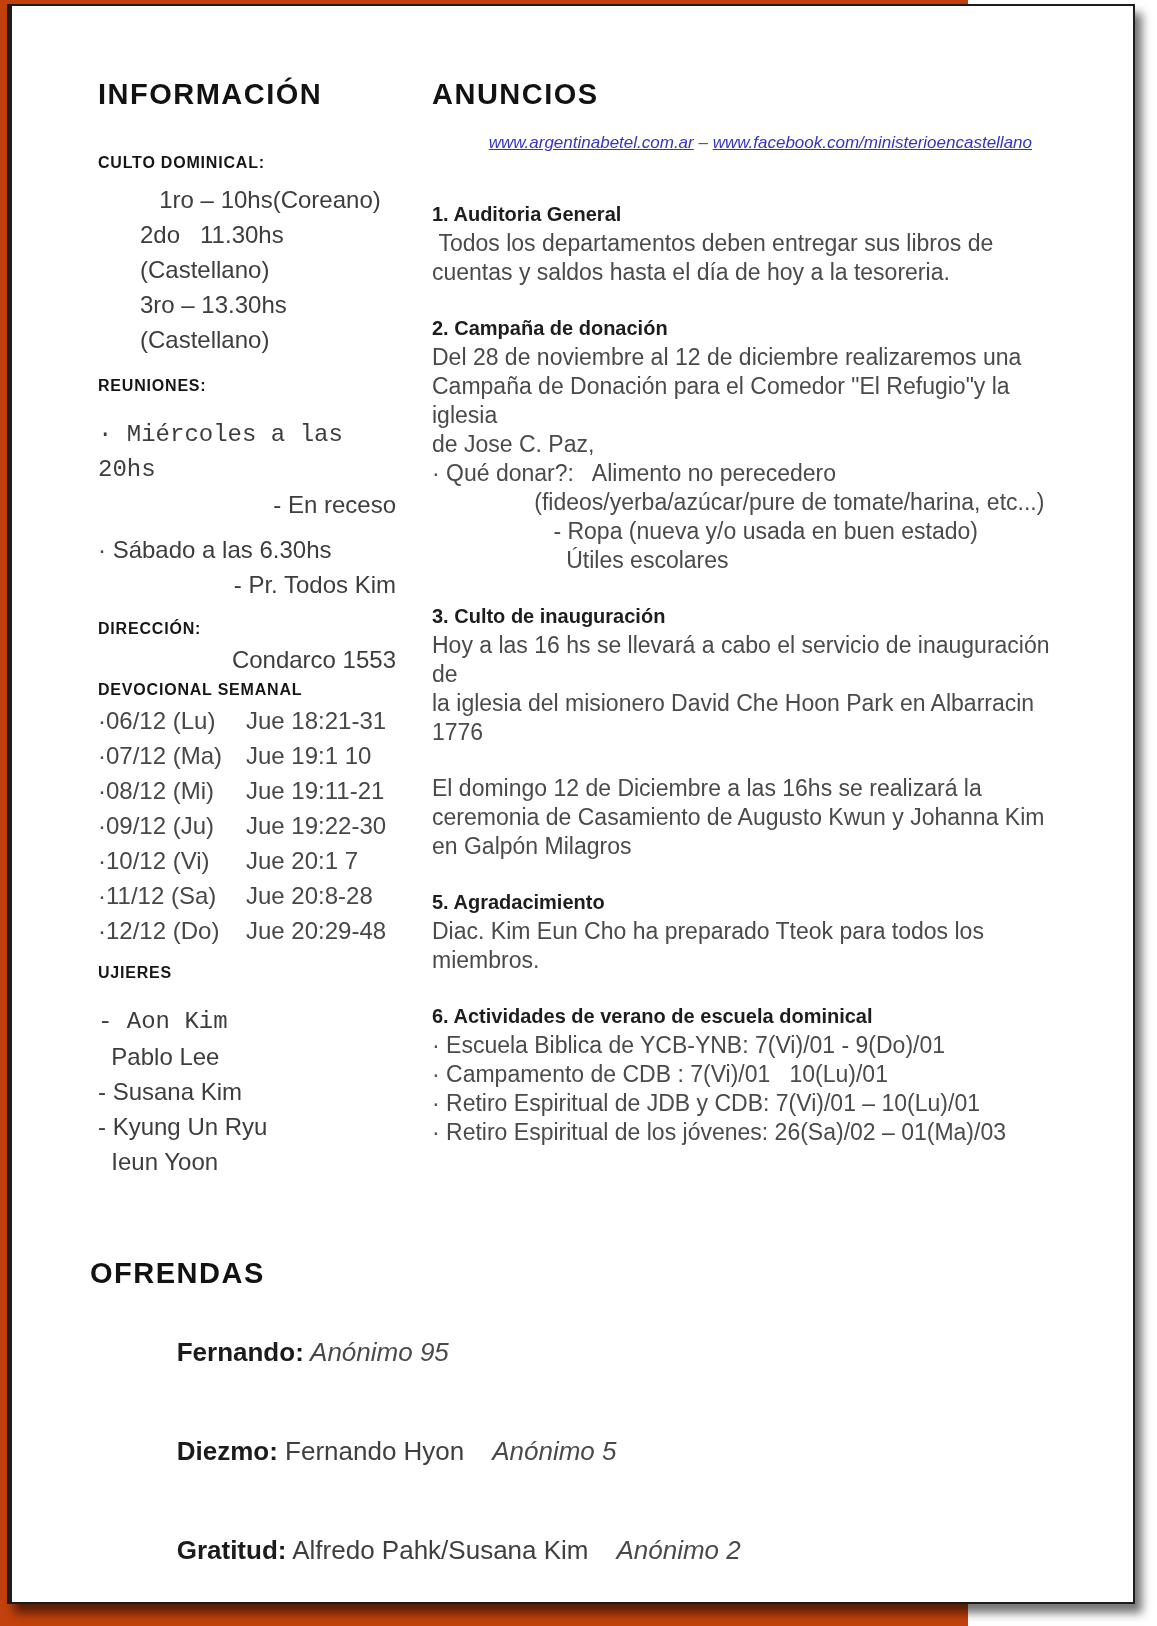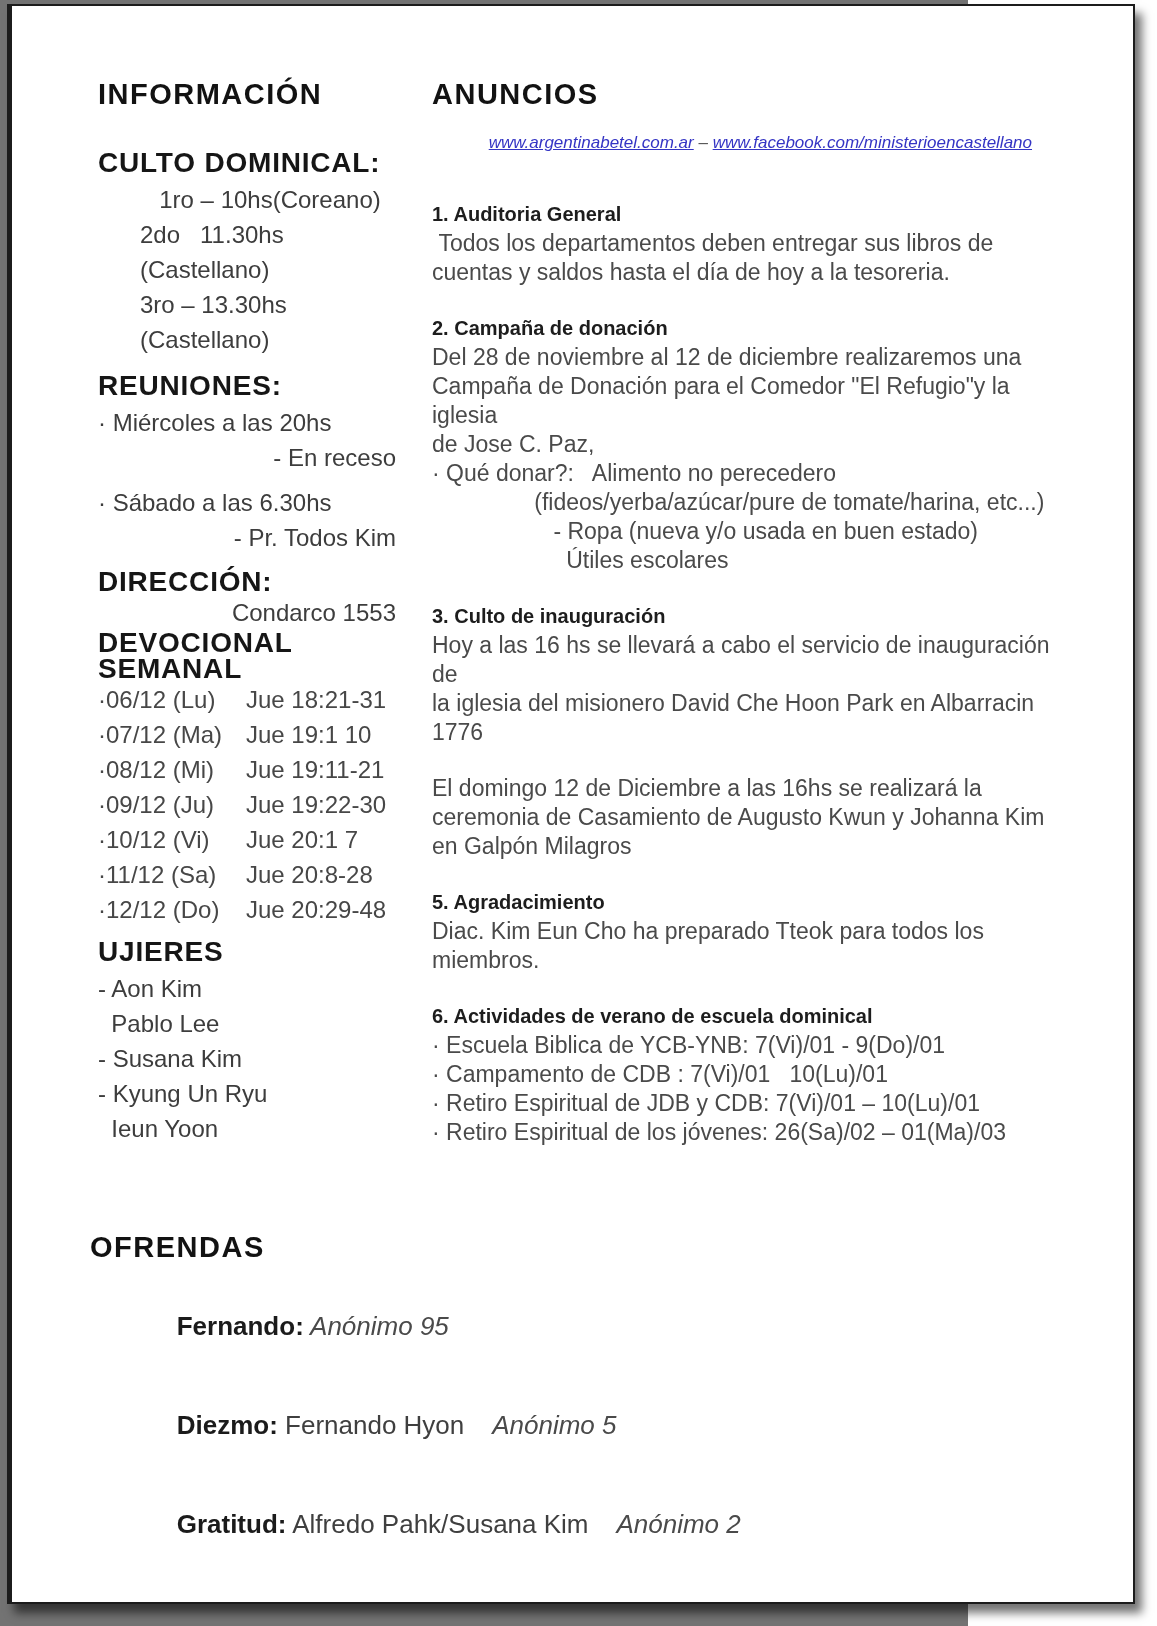--- a/index.html
+++ b/index.html
@@ -3,21 +3,21 @@
 <meta charset="utf-8">
 <style>
   html, body { margin: 0; padding: 0; background: #ffffff; }
   body { font-family: "Liberation Sans", "DejaVu Sans", sans-serif; }
 
   .page {
     position: relative;
     width: 968px;
     height: 1626px;
     box-sizing: border-box;
-    background: #737373;
+    background: #c2410c;
   }
   .sheet {
     position: absolute;
     left: 7px; top: 4px;
     width: 1128px; height: 1600px;
     box-sizing: border-box;
     background: #ffffff;
     border: 2px solid #1c1c1c;
     border-left-width: 5px;
     box-shadow: 7px 9px 9px rgba(0,0,0,0.55);
@@ -34,40 +34,40 @@
     font-size: 29px;
     font-weight: 700;
     letter-spacing: 1.5px;
     color: #121212;
     line-height: 32px;
     white-space: pre-wrap;
   }
 
   
   .subhead {
-    font-size: 28px;
+    font-size: 16px;
     font-weight: 700;
     letter-spacing: 0.8px;
     color: #161616;
     line-height: 26px;
     white-space: pre-wrap;
   }
   .lbody {
     font-size: 24px;
     color: #3d3d3d;
     line-height: 35px;
     white-space: pre-wrap;
   }
   .indent { padding-left: 42px; }
   .right  { text-align: right; padding-right: 4px; }
 
   .mt-info-culto   { margin-top: 40px; }
   .mt-culto-items  { margin-top: 6px; text-align: center; }
   .mt-reuniones    { margin-top: 16px; }
-  .mt-line         { margin-top: 6px; }
+  .mt-line         { margin-top: 18px; font-family: Liberation Mono, monospace; }
   .mt-gap          { margin-top: 10px; }
   .mt-direccion    { margin-top: 14px; }
   .mt-devocional   { }
   .mt-ujieres      { margin-top: 12px; }
 
   .devrow { display: flex; font-size: 24px; color: #474747; line-height: 35px; }
   .devrow .date    { width: 148px; flex: 0 0 148px; white-space: pre-wrap; }
   .devrow .passage { white-space: pre-wrap; }
 
   

